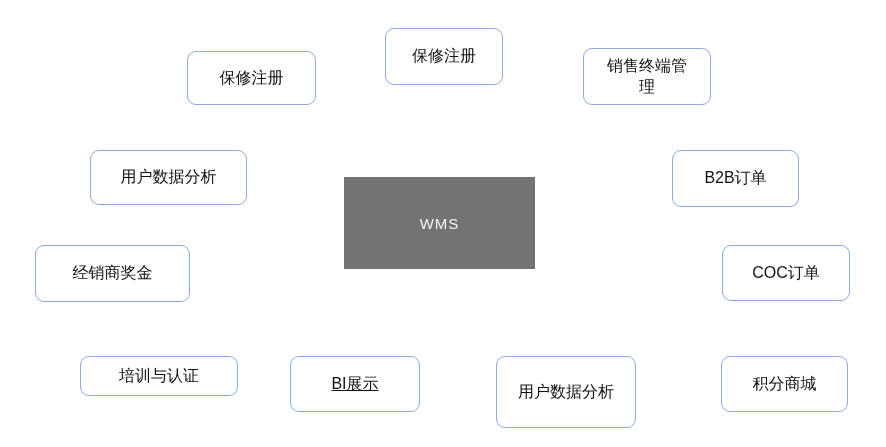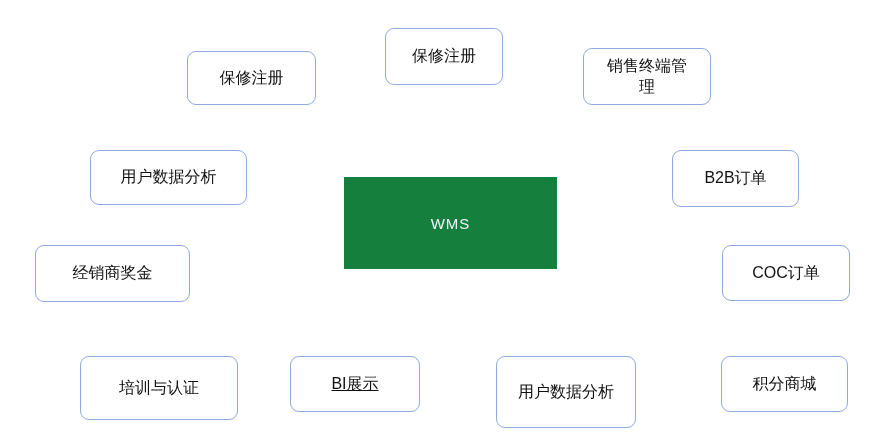--- a/index.html
+++ b/index.html
@@ -31,39 +31,39 @@
   }
   .node .label-narrow {
     display: inline-block;
     width: 5em;            
     text-align: center;
   }
   .center-box {
     position: absolute;
     left: 344px;
     top: 177px;
-    width: 213px;
+    width: 191px;
     height: 92px;
-    background: #15803d;
+    background: #737373;
     display: flex;
     align-items: center;
     justify-content: center;
     color: #F2F5FB;
     font-size: 15px;
     letter-spacing: 1px;
   }
   
   .n0  { left: 187px; top: 51px;  width: 129px; height: 54px; }
   .n1  { left: 385px; top: 28px;  width: 118px; height: 57px; }
   .n2  { left: 583px; top: 48px;  width: 128px; height: 57px; }
   .n3  { left: 90px;  top: 150px; width: 157px; height: 55px; }
   .n4  { left: 672px; top: 150px; width: 127px; height: 57px; align-items: center; }
   .n5  { left: 35px;  top: 245px; width: 155px; height: 57px; }
   .n6  { left: 722px; top: 245px; width: 128px; height: 56px; }
-  .n7  { left: 80px;  top: 356px; width: 158px; height: 64px; }
+  .n7  { left: 80px;  top: 356px; width: 158px; height: 40px; }
   .n8  { left: 290px; top: 356px; width: 130px; height: 56px; text-decoration: underline; }
   .n9  { left: 496px; top: 356px; width: 140px; height: 72px; }
   .n10 { left: 673px; top: 356px; width: 127px; height: 56px; margin-left: 48px; }
 </style>
 </head>
 <body>
 
 <div class="canvas">
 
   <div class="center-box">WMS</div>

